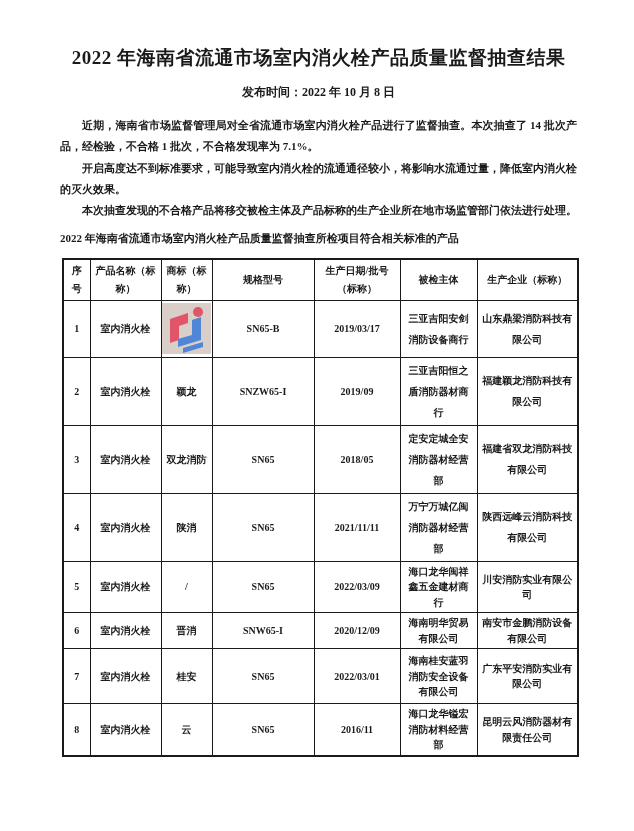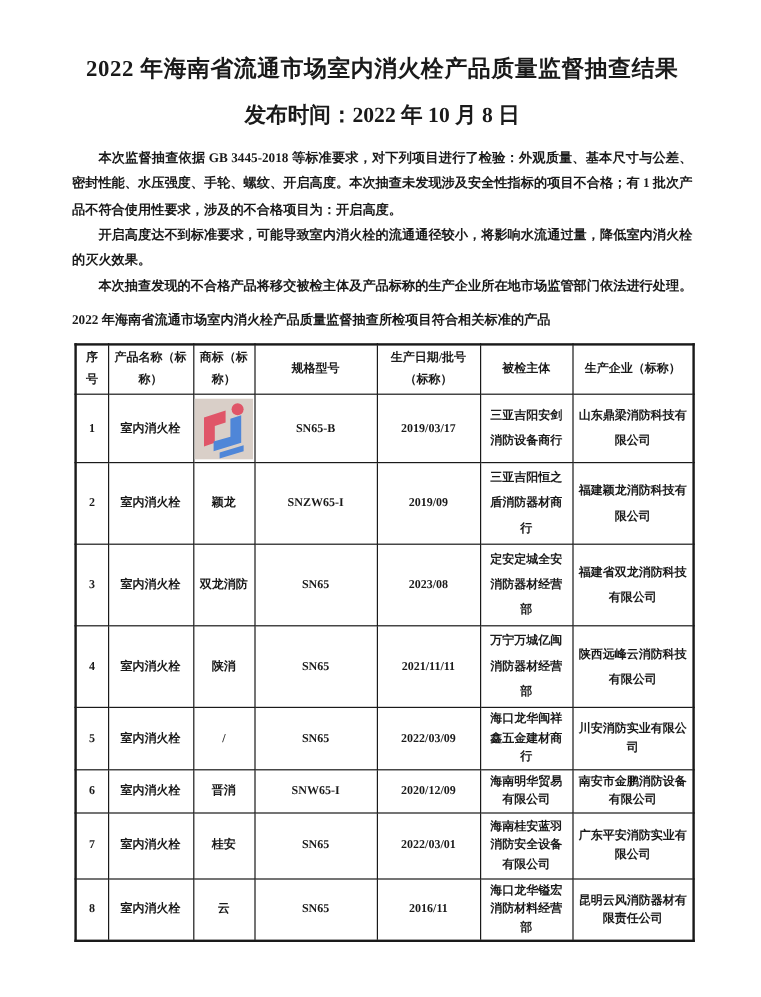--- a/index.html
+++ b/index.html
@@ -21,21 +21,21 @@
   .doc-title {
     margin: 0;
     font-size: 19px;
     font-weight: bold;
     text-align: center;
     letter-spacing: 0.5px;
     line-height: 1.3;
   }
   .pub-date {
     margin-top: 13px;
-    font-size: 18px;
+    font-size: 12px;
     font-weight: bold;
     text-align: center;
   }
   .body-text {
     margin-top: 14px;
   }
   .body-para {
     margin: 0;
     font-size: 11px;
     font-weight: bold;
@@ -88,21 +88,21 @@
   .brand-logo svg { display: block; }
 </style>
 </head>
 <body>
 
 <div class="page">
   <h1 class="doc-title">2022 年海南省流通市场室内消火栓产品质量监督抽查结果</h1>
   <div class="pub-date">发布时间：2022 年 10 月 8 日</div>
 
   <div class="body-text">
-    <p class="body-para">本次监督抽查依据 GB 3445-2018 等标准要求，对下列项目进行了检验：外观质量、基本尺寸与公差、密封性能、水压强度、手轮、螺纹、开启高度。本次抽查未发现涉及安全性指标的项目不合格；有 1 批次产品不符合使用性要求，涉及的不合格项目为：开启高度。</p>
+    <p class="body-para">近期，海南省市场监督管理局对全省流通市场室内消火栓产品进行了监督抽查。本次抽查了 14 批次产品，经检验，不合格 1 批次，不合格发现率为 7.1%。</p>
     <p class="body-para">开启高度达不到标准要求，可能导致室内消火栓的流通通径较小，将影响水流通过量，降低室内消火栓的灭火效果。</p>
     <p class="body-para">本次抽查发现的不合格产品将移交被检主体及产品标称的生产企业所在地市场监管部门依法进行处理。</p>
   </div>
 
   <div class="table-caption">2022 年海南省流通市场室内消火栓产品质量监督抽查所检项目符合相关标准的产品</div>
 
   <table class="results">
     <colgroup>
       <col style="width:27px">
       <col style="width:71px">
@@ -150,21 +150,21 @@
           <td>SNZW65-I</td>
           <td>2019/09</td>
           <td>三亚吉阳恒之盾消防器材商行</td>
           <td>福建颖龙消防科技有限公司</td>
         </tr>
         <tr>
           <td>3</td>
           <td>室内消火栓</td>
           <td>双龙消防</td>
           <td>SN65</td>
-          <td>2023/08</td>
+          <td>2018/05</td>
           <td>定安定城全安消防器材经营部</td>
           <td>福建省双龙消防科技有限公司</td>
         </tr>
         <tr>
           <td>4</td>
           <td>室内消火栓</td>
           <td>陕消</td>
           <td>SN65</td>
           <td>2021/11/11</td>
           <td>万宁万城亿闽消防器材经营部</td>

